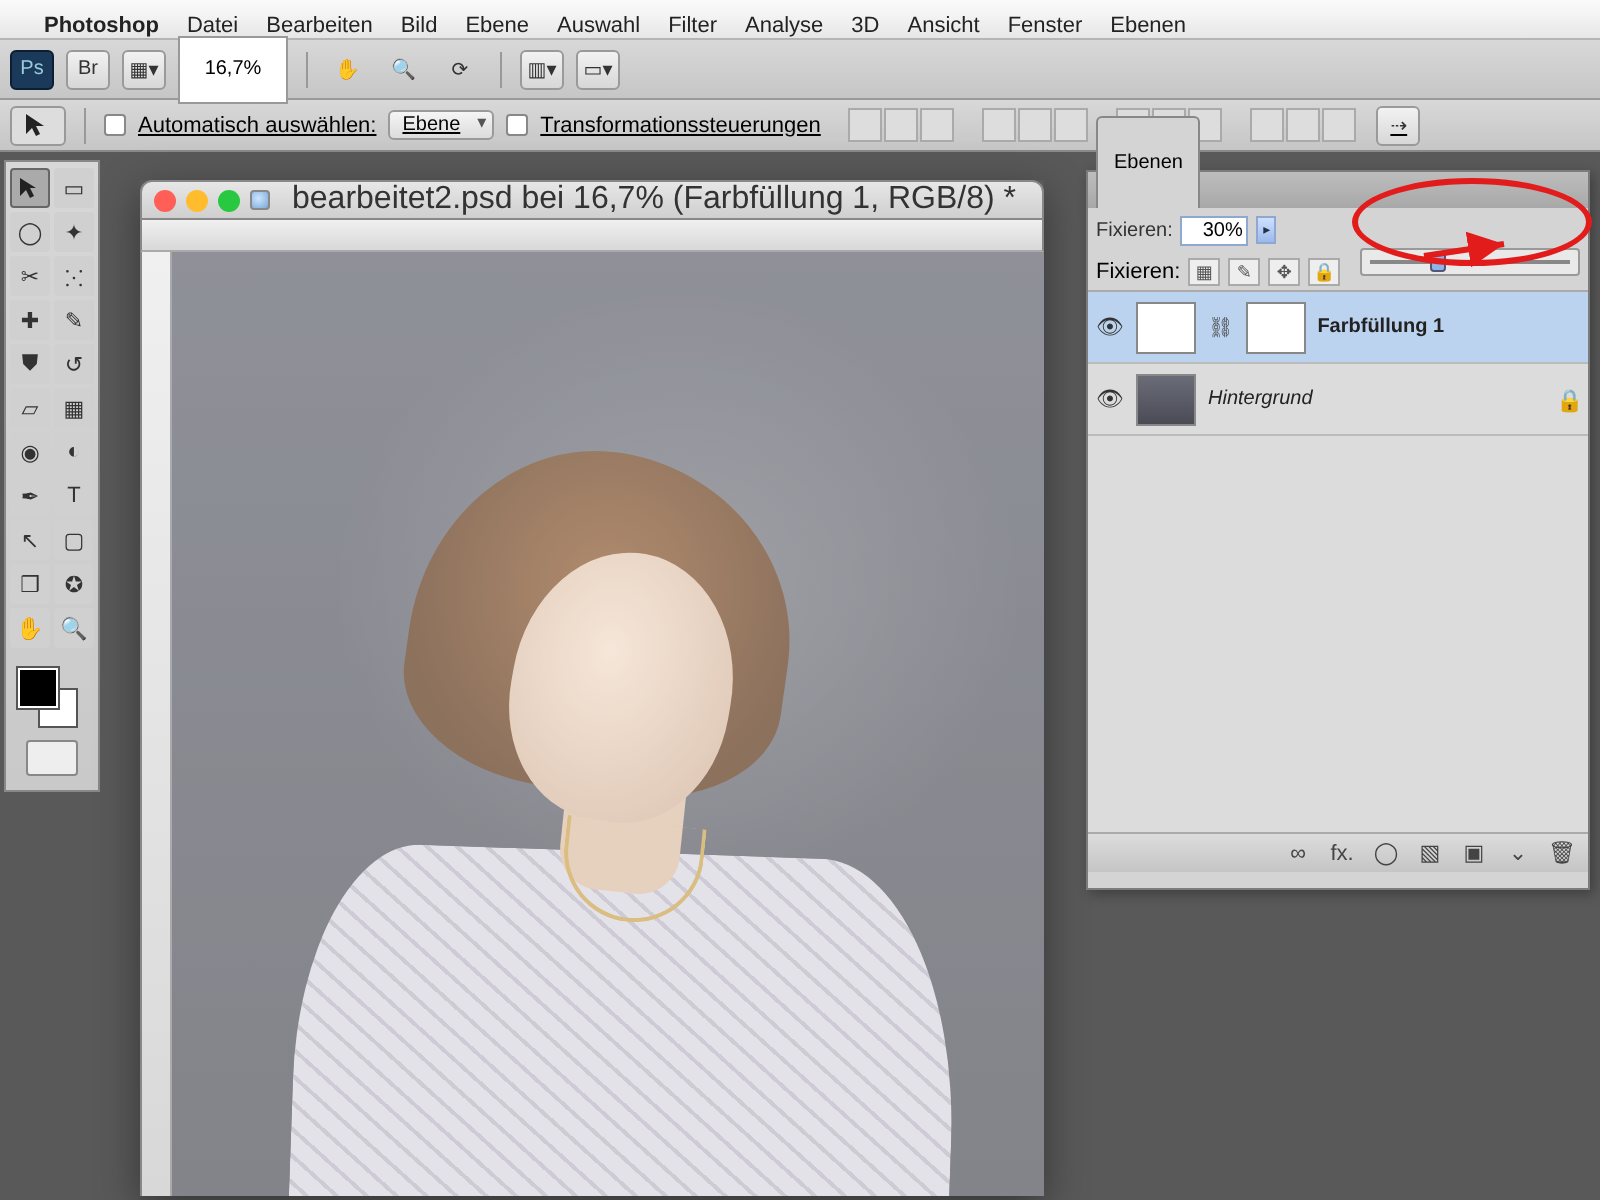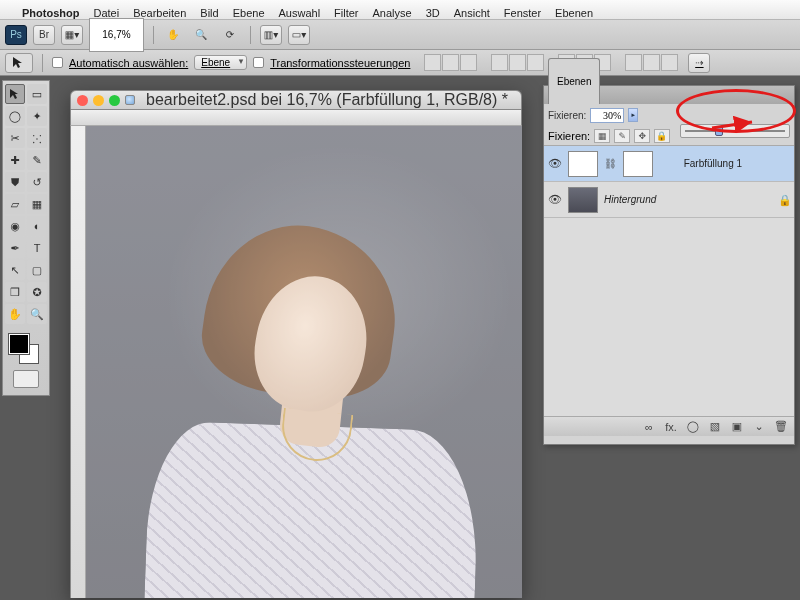--- a/index.html
+++ b/index.html
@@ -80,36 +80,36 @@
   }
   .white-overlay { position:absolute; inset:0; background:#fff; opacity:.30; }
   
   .layers-panel { position:absolute; right:5px; top:85px; width:252px; height:360px; background:#d4d4d4; border:1px solid #7c7c7c; box-shadow: 2px 2px 6px rgba(0,0,0,.3);}
   .panel-tabbar { height:18px; background:linear-gradient(#bdbdbd,#a8a8a8); display:flex; align-items:flex-end; padding-left:4px;}
   .panel-tab { background:#d4d4d4; border:1px solid #888; border-bottom:none; padding:17px 8px; font-size:10px; border-top-left-radius:3px; border-top-right-radius:3px;}
   .panel-row1 { height:22px; display:flex; align-items:center; padding:0 4px; gap:4px;}
   .blend-sel { flex:1; background:#fff; border:1px solid #8fa8d0; border-radius:3px; padding:1px 14px 1px 5px; font-size:10px; position:relative; max-width:140px;}
   .blend-sel::after { content:""; position:absolute; right:0; top:0; bottom:0; width:12px; background:linear-gradient(#cfe0ff,#9cb9ec); border-left:1px solid #8fa8d0; border-top-right-radius:3px; border-bottom-right-radius:3px;}
   .opacity-label { font-size:10px; color:#333;}
-  .opacity-box { width:34px; background:#fff; border:1px solid #8fa8d0; font-size:10px; text-align:right; padding:1px 2px;font-family:Liberation Serif, serif;}
+  .opacity-box { width:34px; background:#fff; border:1px solid #8fa8d0; font-size:10px; text-align:right; padding:1px 2px;}
   .opacity-arrow { width:10px; height:14px; background:linear-gradient(#cfe0ff,#9cb9ec); border:1px solid #8fa8d0; display:flex; align-items:center; justify-content:center; font-size:7px; color:#234;}
   .panel-row2 { height:20px; display:flex; align-items:center; padding:0 4px; gap:4px; border-bottom:1px solid #aaa;}
   .lock-btn { width:16px; height:14px; background:#eee; border:1px solid #aaa; font-size:9px; display:flex; align-items:center; justify-content:center; color:#555;}
   .slider-pop { position:absolute; right:4px; top:38px; width:110px; height:14px; background:#e9e9e9; border:1px solid #999; border-radius:2px; display:flex; align-items:center; padding:0 4px;}
   .slider-track { flex:1; height:2px; background:#888; position:relative;}
   .slider-thumb { position:absolute; top:-4px; width:8px; height:10px; background:#8db4e8; border:1px solid #557; border-radius:2px;}
   .layer-list { background:#dcdcdc; height: 270px; overflow:hidden;}
   .layer-row { display:flex; align-items:center; height:36px; border-bottom:1px solid #bbb; padding:0 4px; gap:6px;}
   .layer-row.sel { background:#bcd3ef;}
   .eye { width:14px; height:14px; display:flex; align-items:center; justify-content:center; color:#333;}
   .thumb { width:30px; height:26px; background:#fff; border:1px solid #888; display:flex; align-items:center; justify-content:center;}
   .thumb.mask { background:#fff;}
   .link { font-size:10px; color:#444;}
   .layer-name { font-size:10px; color:#222;}
-  .layer-row.sel .layer-name { font-weight:normal;margin-left:25px;}
+  .layer-row.sel .layer-name { font-weight:bold;}
   .lock-ico { margin-left:auto; width:12px; height:12px; color:#555;}
   .layer-footer { height:20px; background:linear-gradient(#dcdcdc,#c5c5c5); border-top:1px solid #aaa; display:flex; align-items:center; justify-content:flex-end; gap:8px; padding:0 6px;}
   .foot-ico { width:14px; height:14px; color:#444; font-size:11px; display:flex; align-items:center; justify-content:center;}
   
   .annot-ellipse { position:absolute; border:3px solid #e21b1b; border-radius:50%; pointer-events:none;}
   .annot-arrow { position:absolute; pointer-events:none; }
   .annot-arrow svg { overflow:visible;}
 </style>
 </head>
 <body>

